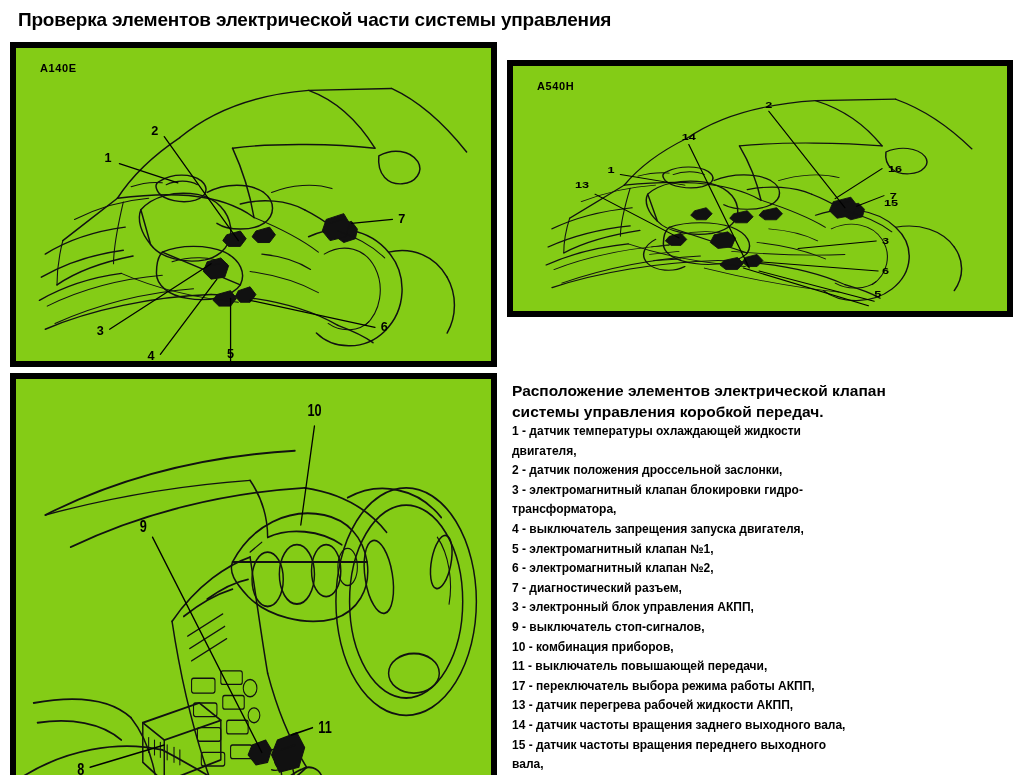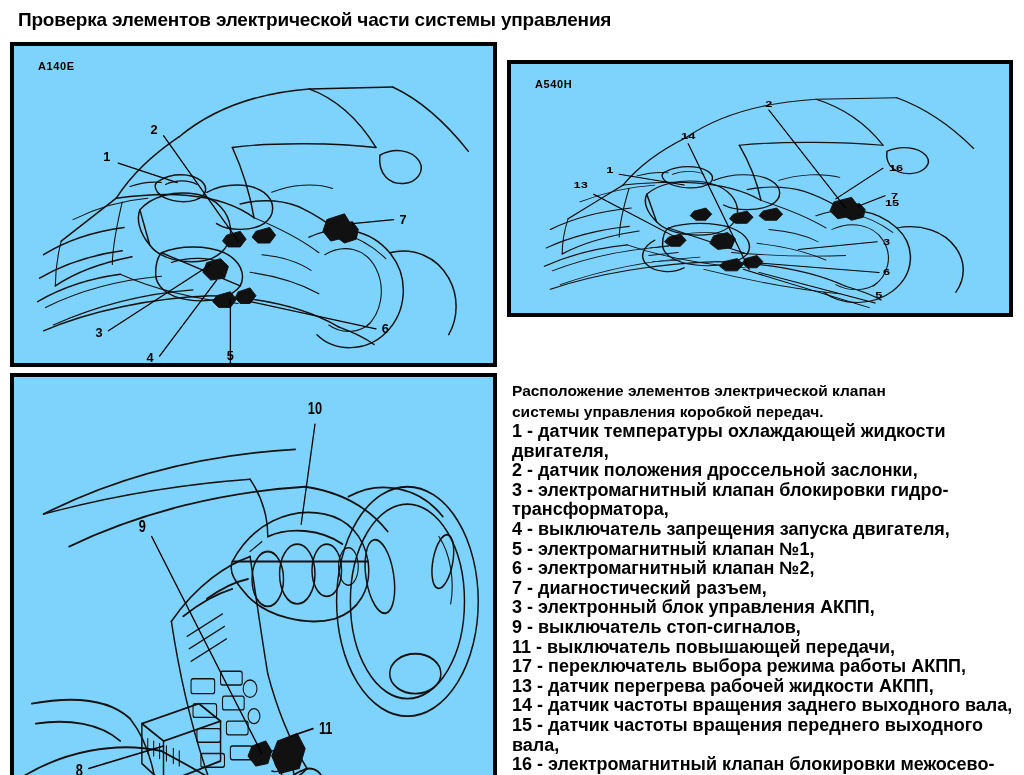--- a/index.html
+++ b/index.html
@@ -26,22 +26,22 @@
     font-size: 19px;
     font-weight: bold;
     letter-spacing: -0.2px;
     line-height: 28px;
     white-space: nowrap;
   }
 
   
   .panel {
     position: absolute;
-    border: 4px solid #000000;
-    background: #7dd3fc;
+    border: 6px solid #000000;
+    background: #84cc16;
     box-sizing: border-box;
     overflow: hidden;
   }
   #panel-a140e   { left: 10px;  top: 42px;  width: 487px; height: 325px; }
   #panel-a540h   { left: 507px; top: 60px;  width: 506px; height: 257px; text-align: right; }
   #panel-interior{ left: 10px;  top: 373px; width: 487px; height: 493px; }
 
   .panel-label {
     position: absolute;
     left: 24px;
@@ -103,21 +103,21 @@
     padding: 8px 4px 0 5px;
     box-sizing: border-box;
   }
   #legend-block .legend-intro {
     font-size: 15.5px;
     font-weight: bold;
     line-height: 19.5px;
     margin: 0 0 1px 0;
   }
   #legend-block .legend-line {
-    font-size: 18px;
+    font-size: 12px;
     font-weight: bold;
     line-height: 19.6px;
     white-space: pre-wrap;
     margin: 0;
   }
 </style>
 </head>
 <body>
 
 <div id="page-title">Проверка элементов электрической части системы управления</div>
@@ -436,20 +436,21 @@
 двигателя,</div>
   <div class="legend-line">2 - датчик положения дроссельной заслонки,</div>
   <div class="legend-line">3 - электромагнитный клапан блокировки гидро-
 трансформатора,</div>
   <div class="legend-line">4 - выключатель запрещения запуска двигателя,</div>
   <div class="legend-line">5 - электромагнитный клапан №1,</div>
   <div class="legend-line">6 - электромагнитный клапан №2,</div>
   <div class="legend-line">7 - диагностический разъем,</div>
   <div class="legend-line">3 - электронный блок управления АКПП,</div>
   <div class="legend-line">9 - выключатель стоп-сигналов,</div>
+  <div class="legend-line">10 - комбинация приборов,</div>
   <div class="legend-line">11 - выключатель повышающей передачи,</div>
   <div class="legend-line">17 - переключатель выбора режима работы АКПП,</div>
   <div class="legend-line">13 - датчик перегрева рабочей жидкости АКПП,</div>
   <div class="legend-line">14 - датчик частоты вращения заднего выходного вала,</div>
   <div class="legend-line">15 - датчик частоты вращения переднего выходного
 вала,</div>
   <div class="legend-line">16 - электромагнитный клапан блокировки межосево-
 го дифференциала.</div>
 </div>
 

